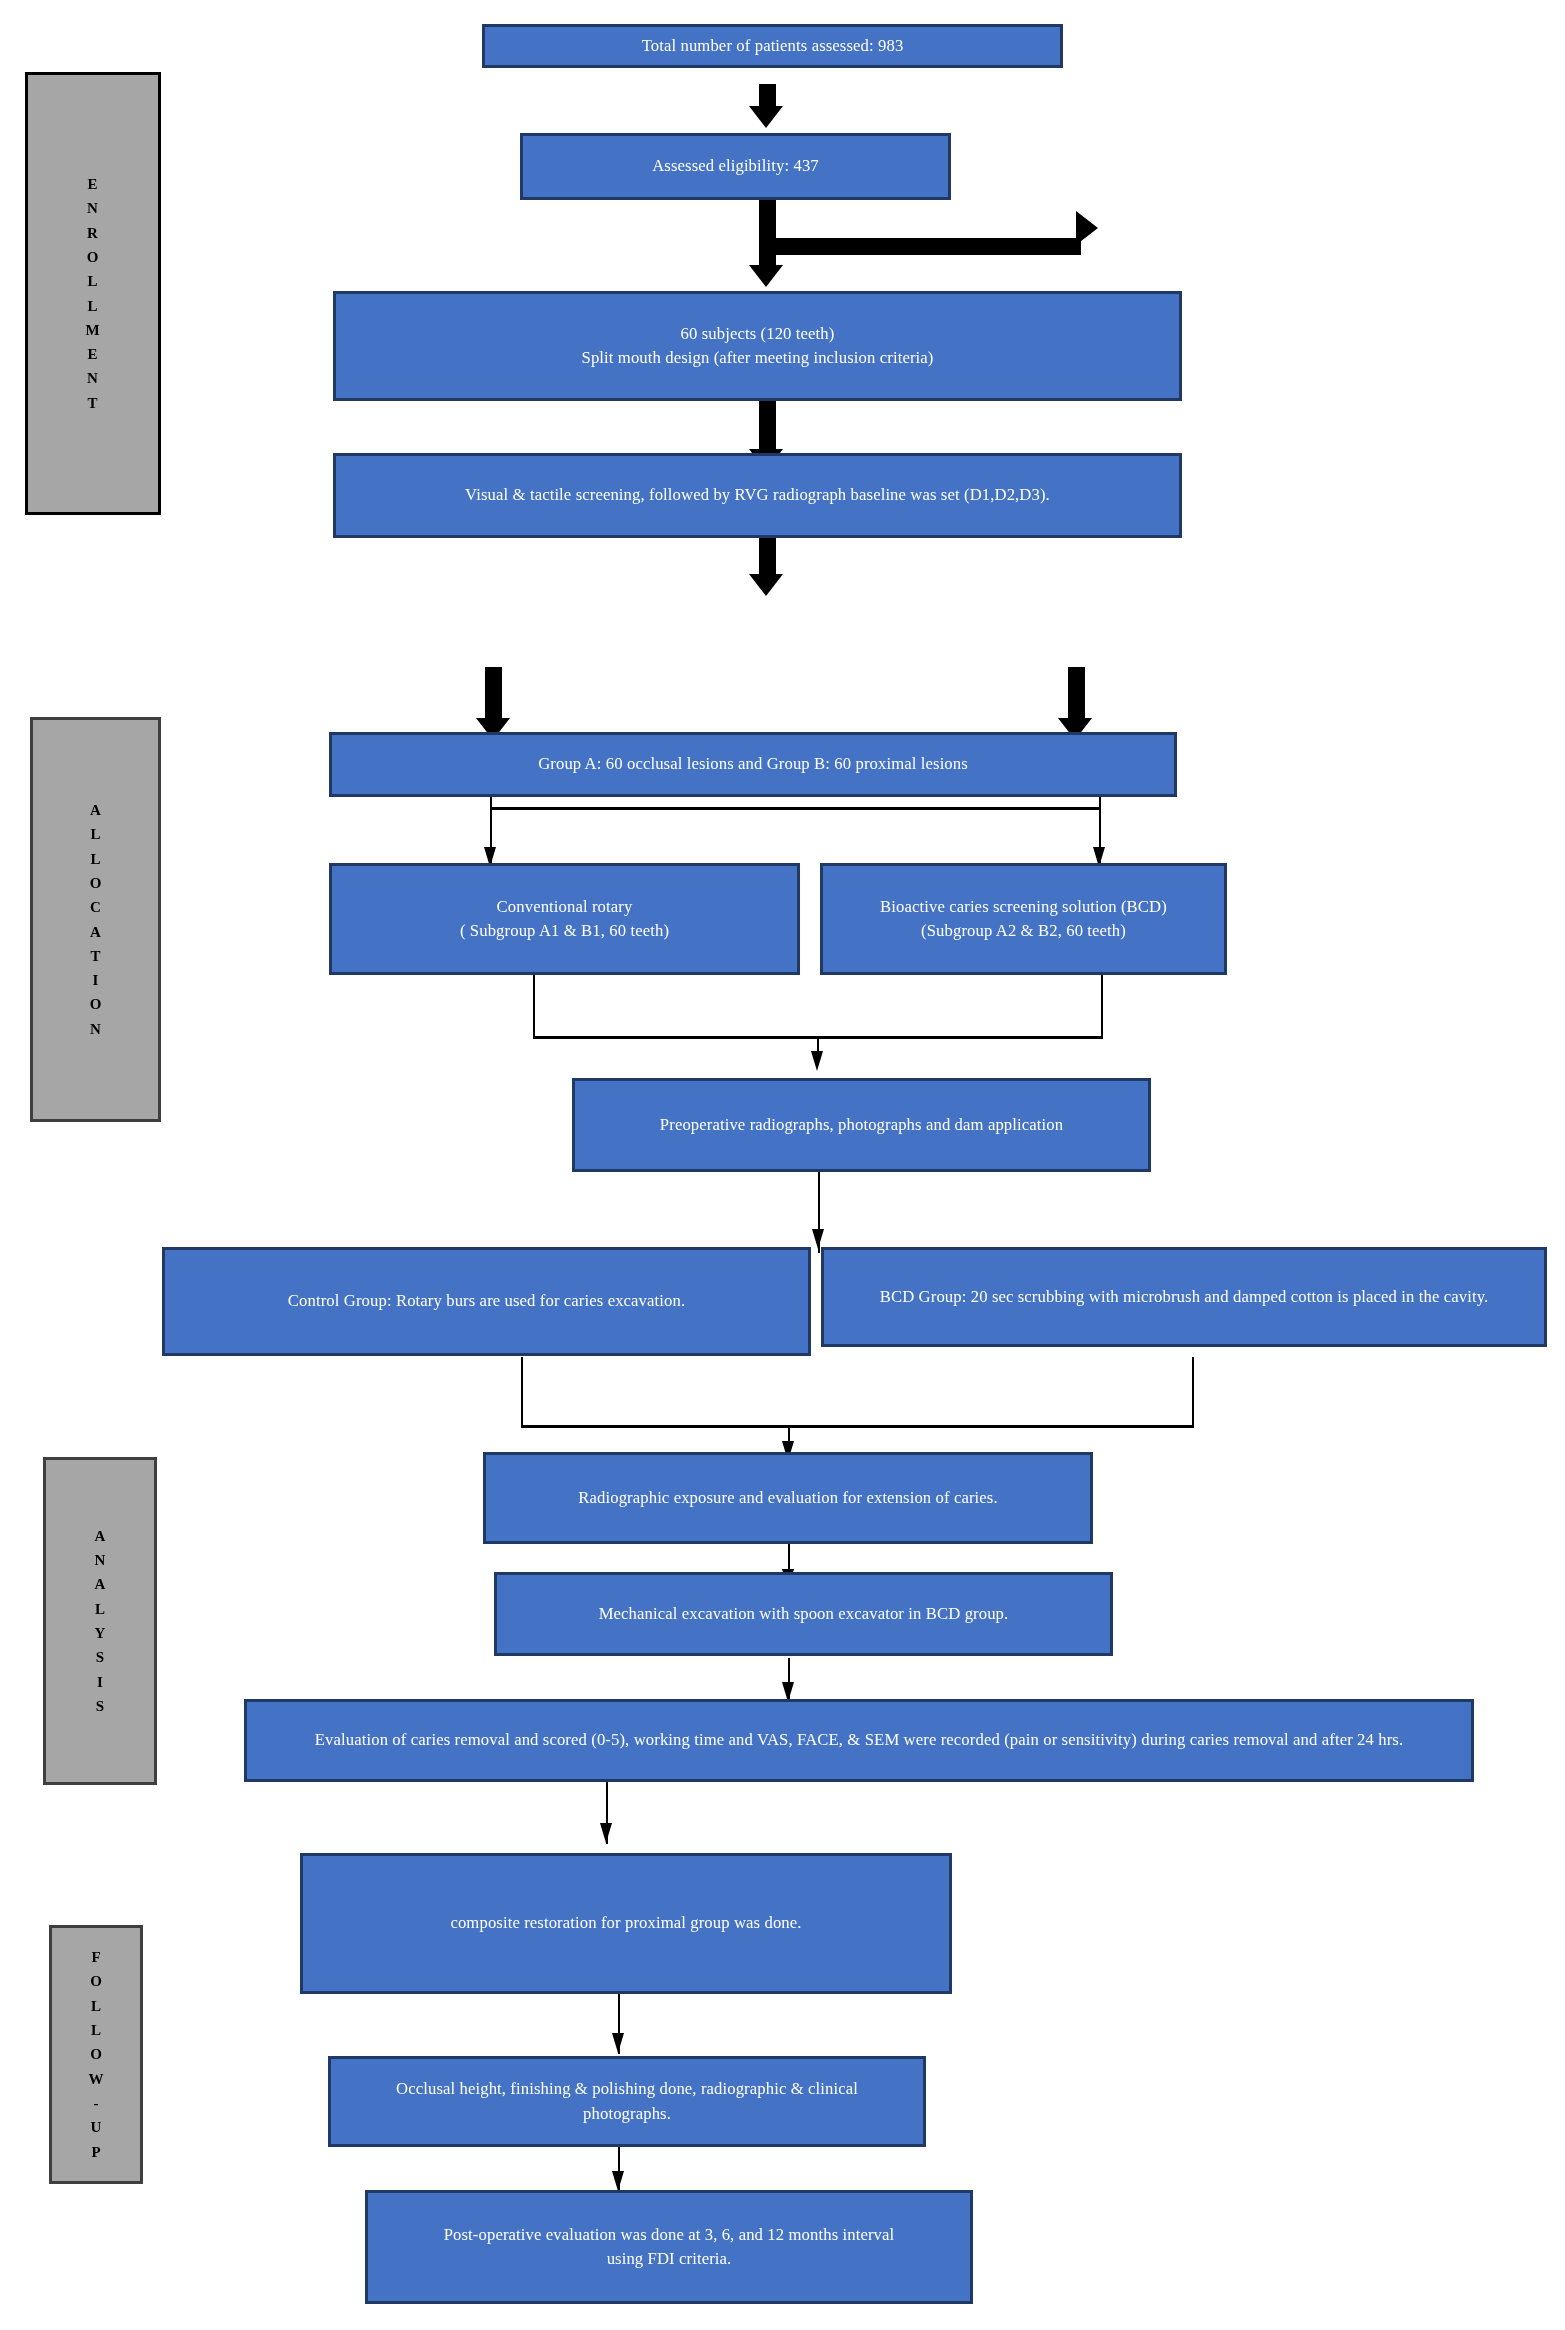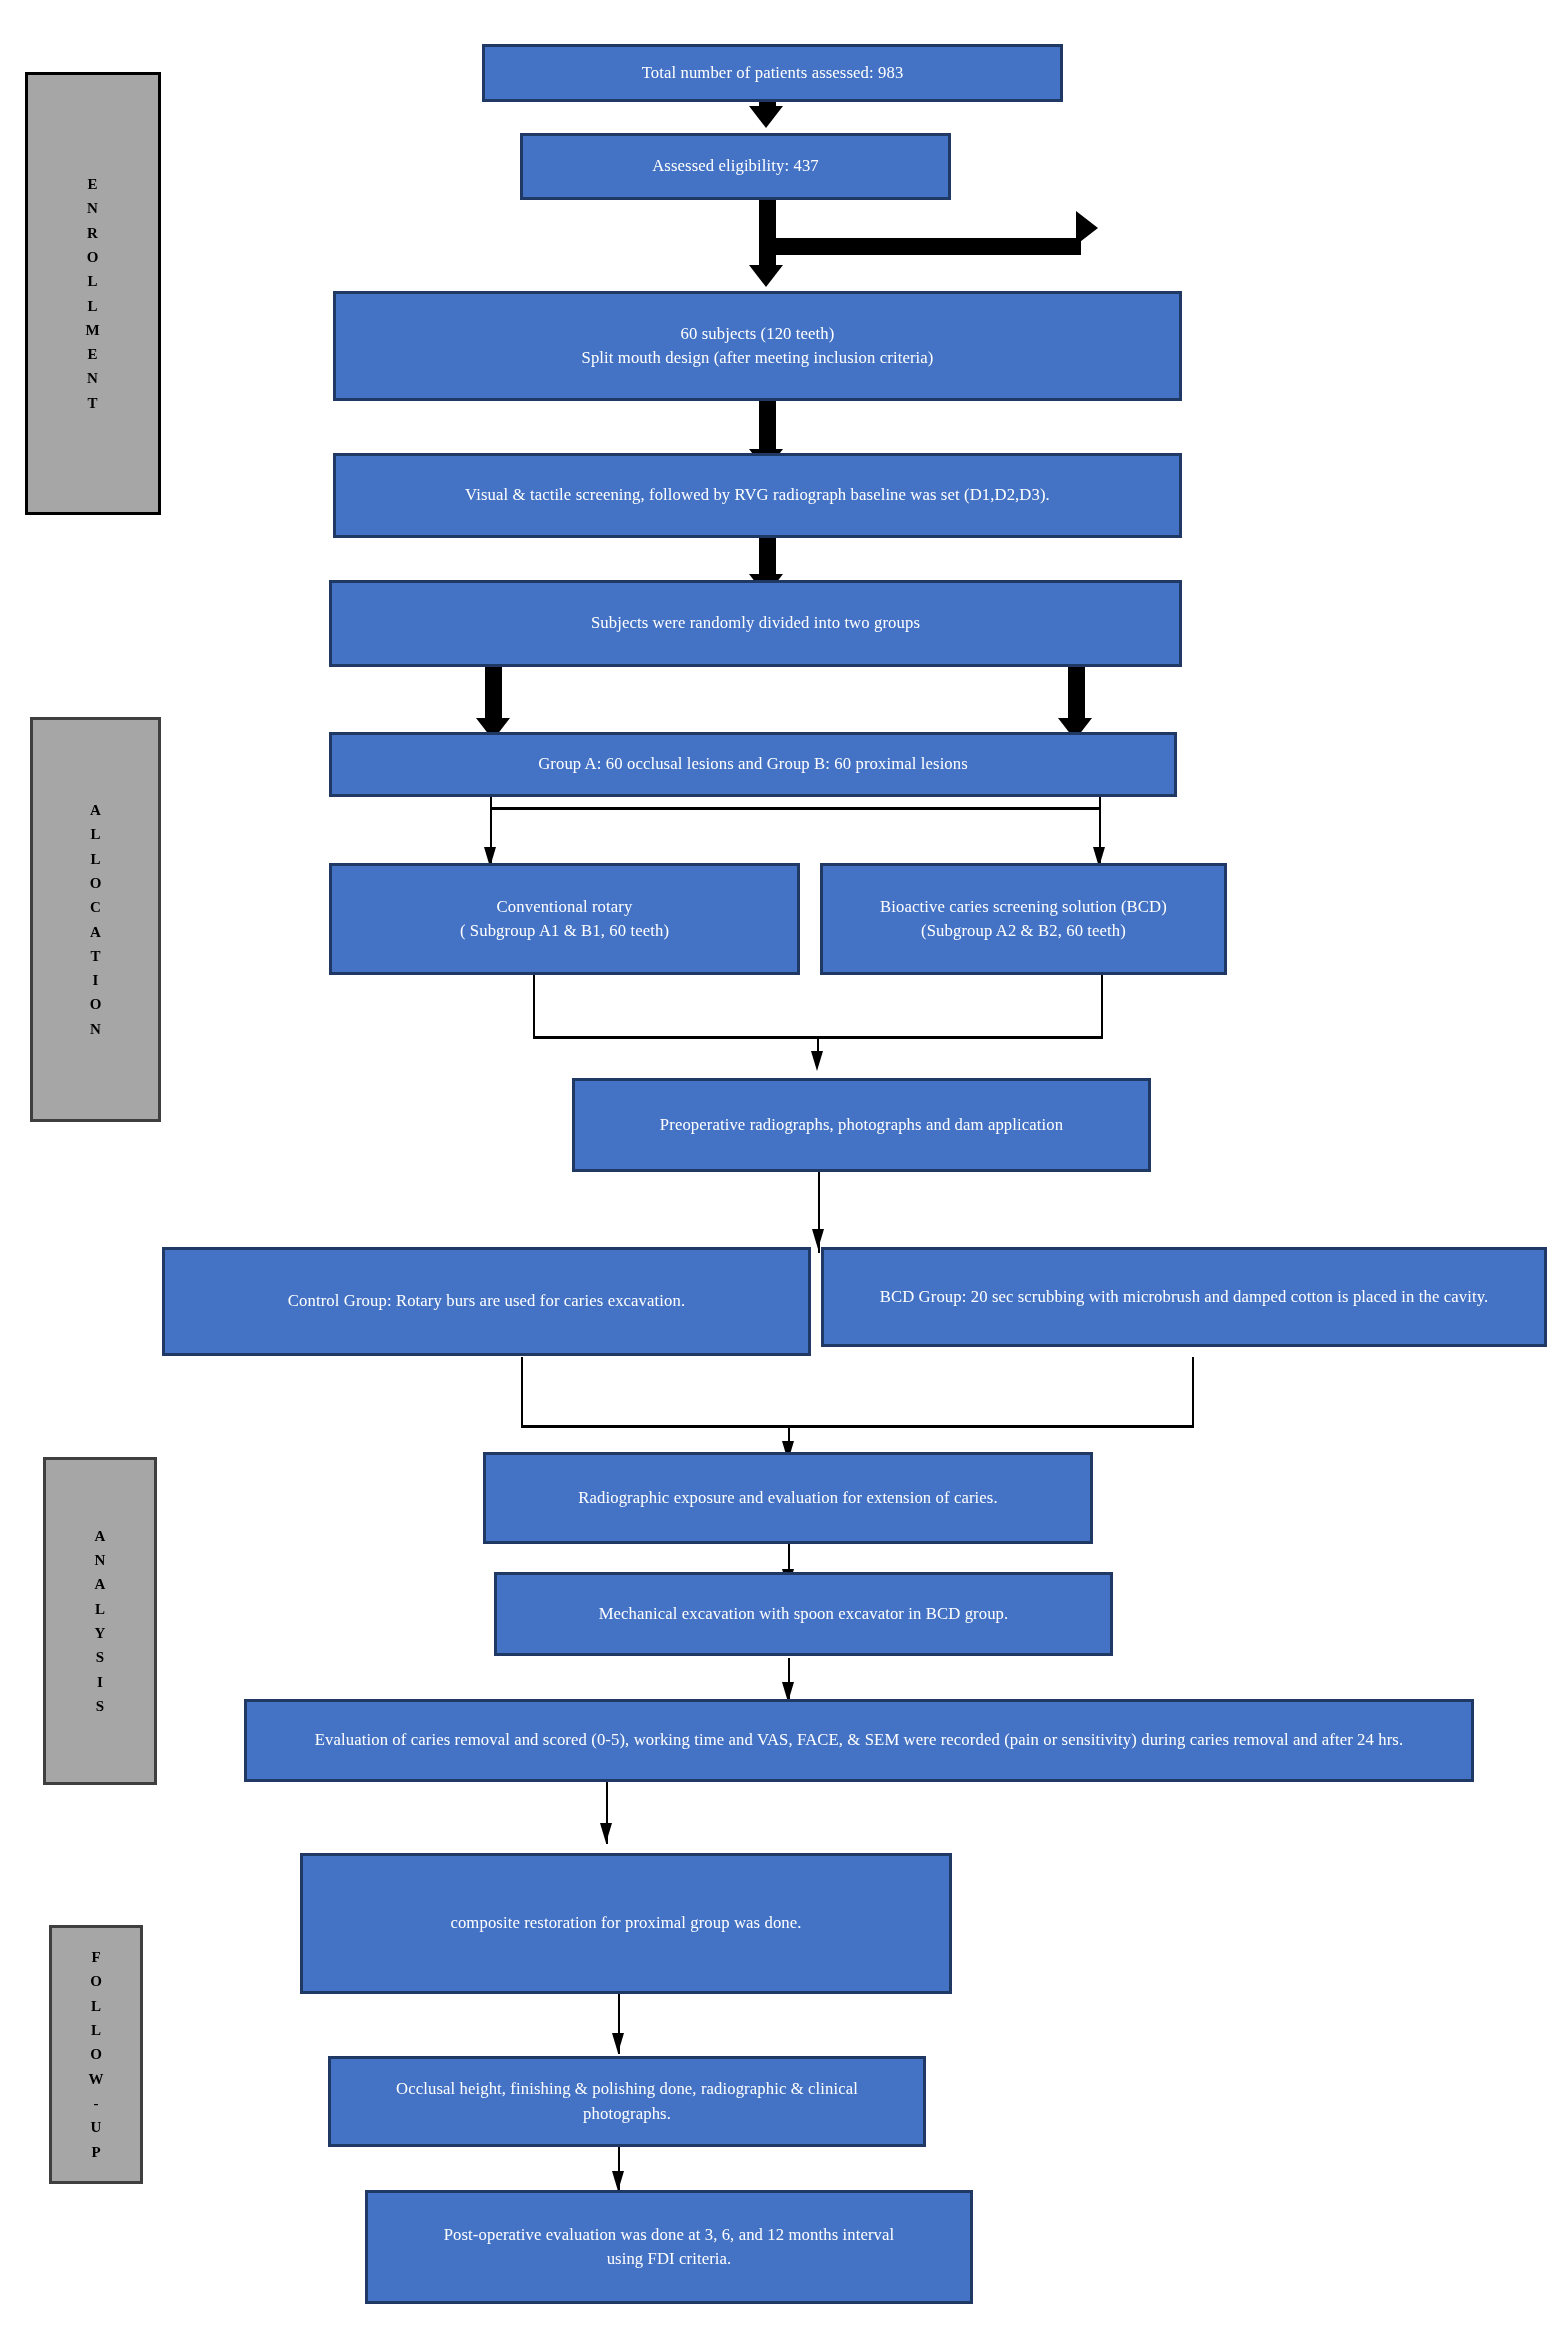--- a/index.html
+++ b/index.html
@@ -203,21 +203,21 @@
 
   <div class="conn vline" style="left:606px; top:1780px; height:64px;"></div>
   <div class="head-down" style="left:600px; top:1823px;"></div>
 
   <div class="conn vline" style="left:618px; top:1991px; height:63px;"></div>
   <div class="head-down" style="left:612px; top:2033px;"></div>
 
   <div class="conn vline" style="left:618px; top:2143px; height:48px;"></div>
   <div class="head-down" style="left:612px; top:2171px;"></div>
 
-  <div class="box" style="left:482px; top:44px; width:581px; height:58px;">
+  <div class="box" style="left:482px; top:24px; width:581px; height:44px;">
     <span class="txt">
       <span>Total number of patients assessed: 983</span>
     </span>
   </div>
 
   <div class="box" style="left:520px; top:133px; width:431px; height:67px;">
     <span class="txt">
       <span>Assessed eligibility: 437</span>
     </span>
   </div>
@@ -229,25 +229,20 @@
       <span>Split mouth design (after meeting inclusion criteria)</span>
     </span>
   </div>
 
   <div class="box" style="left:333px; top:453px; width:849px; height:85px;">
     <span class="txt">
       <span>Visual &amp; tactile screening, followed by RVG radiograph baseline was set (D1,D2,D3).</span>
     </span>
   </div>
 
-  <div class="box" style="left:329px; top:580px; width:853px; height:87px;">
-    <span class="txt">
-      <span>Subjects were randomly divided into two groups</span>
-    </span>
-  </div>
 
   <div class="box" style="left:329px; top:732px; width:848px; height:65px;">
     <span class="txt">
       <span>Group A: 60 occlusal lesions and Group B: 60 proximal lesions</span>
     </span>
   </div>
 
   <div class="box" style="left:329px; top:863px; width:471px; height:112px;">
     <span class="txt">
       <span>Conventional rotary</span>

